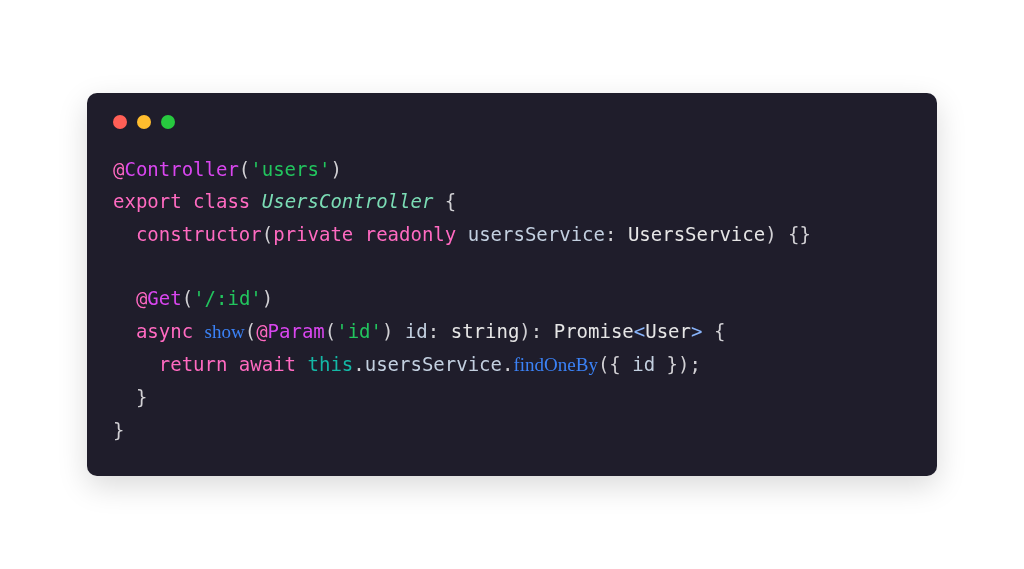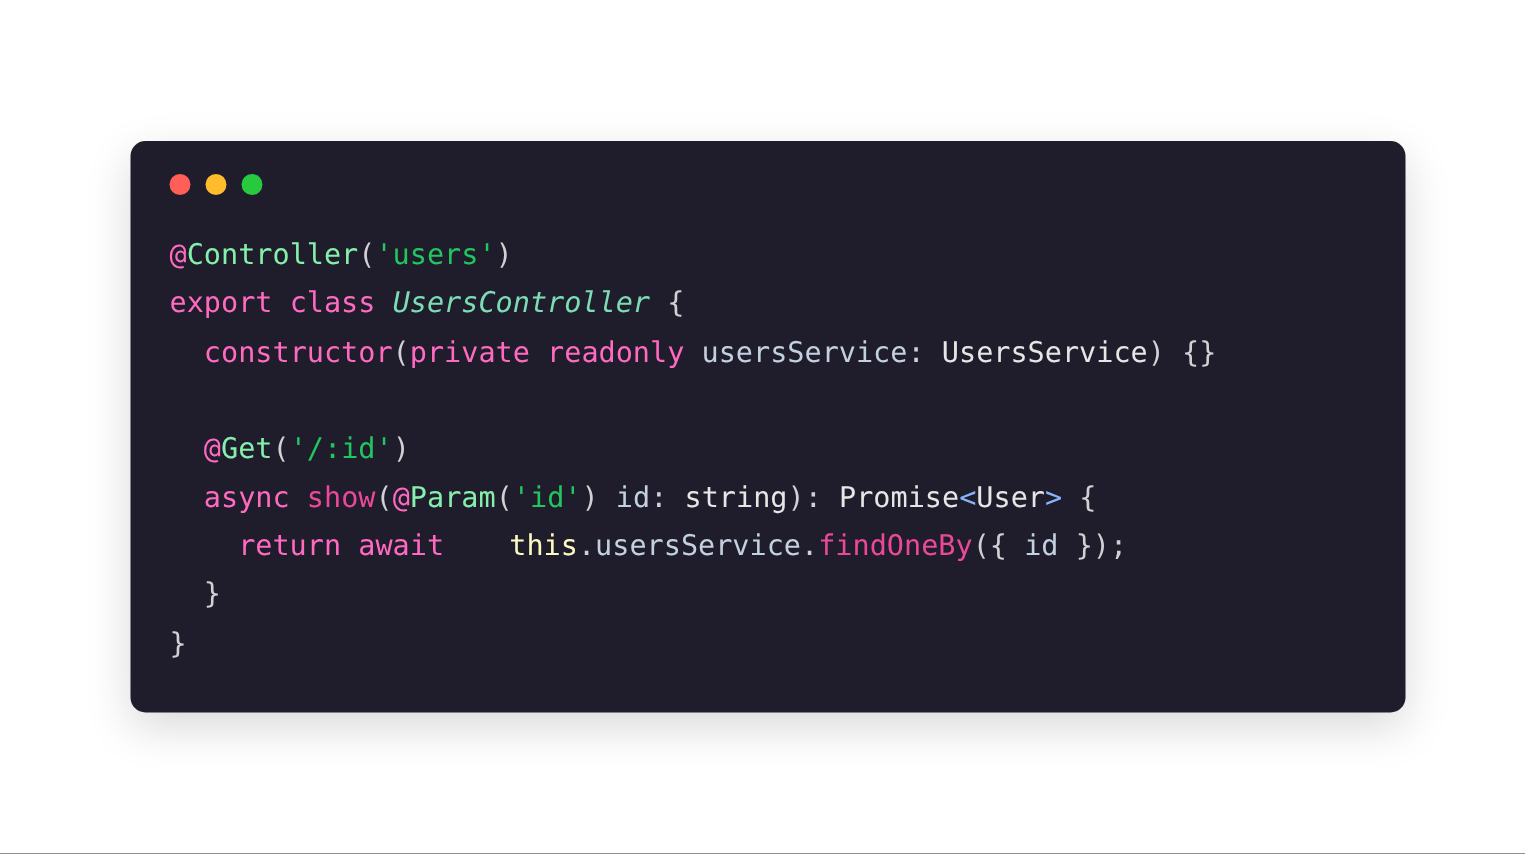--- a/index.html
+++ b/index.html
@@ -33,35 +33,35 @@
     .yellow { background: #ffbd2e; }
     .green { background: #27c93f; }
     pre.code {
       font-family: ui-monospace, 'SF Mono', Menlo, Monaco, Consolas, monospace;
       font-size: 19px;
       line-height: 1.7;
       color: #e6e6e6;
       white-space: pre;
     }
     .t-at { color: #ff6ac1; }
-    .t-decname { color: #86efac; }
+    .t-decname { color: #d946ef; }
     .t-paren { color: #d1d0d4; }
     .t-str { color: #22c55e; }
     .t-kw { color: #ff6ac1; margin-top: 40px; }
     .t-class { color: #7bdcb5; font-style: italic; }
     .t-ctor { color: #ff6ac1; margin-top: 27px; }
     .t-mod { color: #ff6ac1; }
     .t-param { color: #c3d0e0; }
     .t-colon { color: #d1d0d4; }
     .t-type { color: #e6e6e6; }
     .t-arrow { color: #89b4fa; }
     .t-brace { color: #d1d0d4; }
-    .t-fn { color: #ec4899; }
+    .t-fn { color: #3b82f6; font-family: Liberation Serif, serif; }
     .t-punc { color: #d1d0d4; }
-    .t-this { color: #fef9c3; margin-left: 32px; }
+    .t-this { color: #14b8a6; }
     .t-prop { color: #c3d0e0; }
     .t-dot { color: #d1d0d4; }
   </style>
 </head>
 <body>
 
 <div class="window">
   <div class="traffic-lights">
     <div class="dot red"></div>
     <div class="dot yellow"></div>

